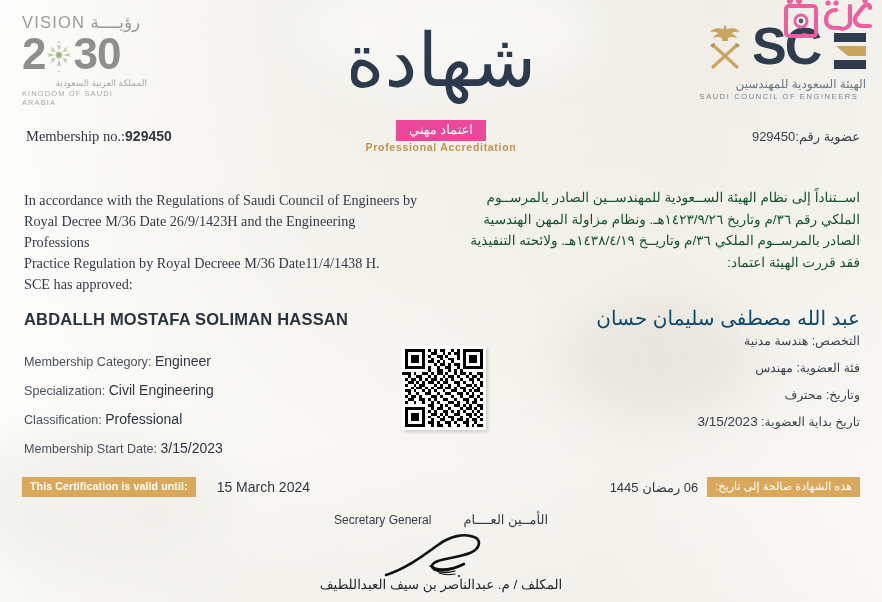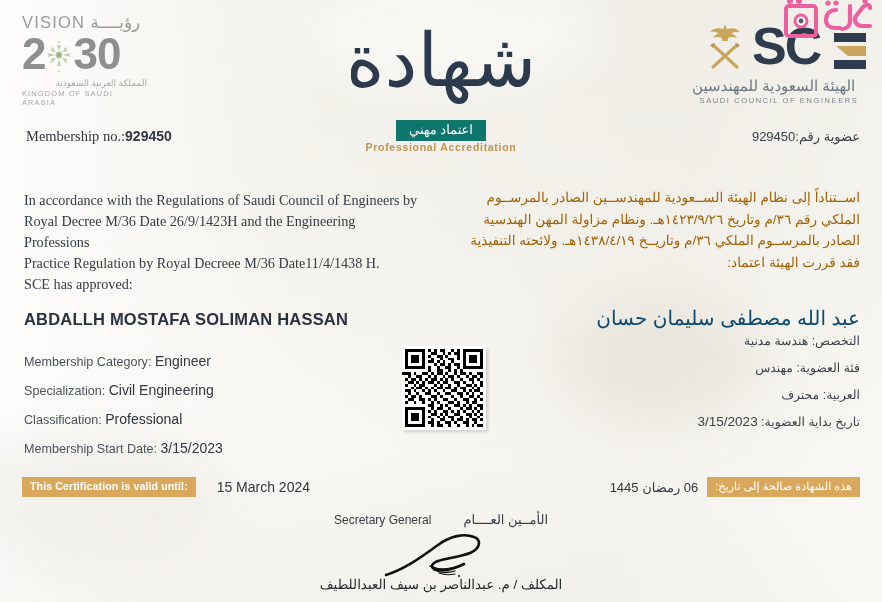--- a/index.html
+++ b/index.html
@@ -101,26 +101,26 @@
   .sce-row {
     display: flex;
     align-items: center;
     justify-content: flex-end;
     gap: 6px;
     height: 58px;
   }
   .sce-emblem { width: 46px; height: 52px; }
   .sce-mark { width: 116px; height: 54px; }
   .sce-ar {
-    font-size: 15px;
+    font-size: 12px;
     color: #6c7785;
     direction: rtl;
     letter-spacing: 0.2px;
     margin-top: 1px;
-    text-align: left;
+    text-align: right;
     padding-right: 4px;
   }
   .sce-en {
     font-size: 7.5px;
     color: #7a838f;
     letter-spacing: 1.6px;
     margin-top: 1px;
     text-align: center;
     padding-right: 4px;
   }
@@ -144,21 +144,21 @@
     text-align: center;
   }
   .cal-shahada {
     height: 112px;
     width: 180px;
     margin: 0 auto;
     display: block;
   }
   .gold-band {
     display: inline-block;
-    background: #0f766e;
+    background: #ec4899;
     color: #ffffff;
     font-size: 13px;
     letter-spacing: 3px;
     padding: 2px 13px 3px 13px;
     direction: rtl;
     line-height: 1.25;
     margin-top: -10px;
   }
   .cert-en {
     font-size: 25px;
@@ -208,21 +208,21 @@
   }
   .body-ar {
     position: absolute;
     right: 22px;
     top: 187px;
     width: 396px;
     direction: rtl;
     text-align: right;
     font-size: 13.6px;
     line-height: 21.5px;
-    color: #a16207;
+    color: #14532d;
   }
   .body-ar div { white-space: nowrap; }
 
   
   .details-left {
     position: absolute;
     left: 24px;
     top: 310px;
     width: 360px;
   }
@@ -504,21 +504,21 @@
     <div class="name-ar">عبد الله مصطفى سليمان حسان</div>
     <div class="det-row-ar">
       <span>التخصص:</span>
       <span>هندسة مدنية</span>
     </div>
     <div class="det-row-ar">
       <span>فئة العضوية:</span>
       <span>مهندس</span>
     </div>
     <div class="det-row-ar">
-      <span>العربية:</span>
+      <span>وتاريخ:</span>
       <span>محترف</span>
     </div>
     <div class="det-row-ar">
       <span>تاريخ بداية العضوية:</span>
       <span class="valnum">3/15/2023</span>
     </div>
   </div>
 
   <div class="qr">
     <svg viewBox="0 0 29 29" width="84" height="84" shape-rendering="crispEdges" aria-hidden="true">

